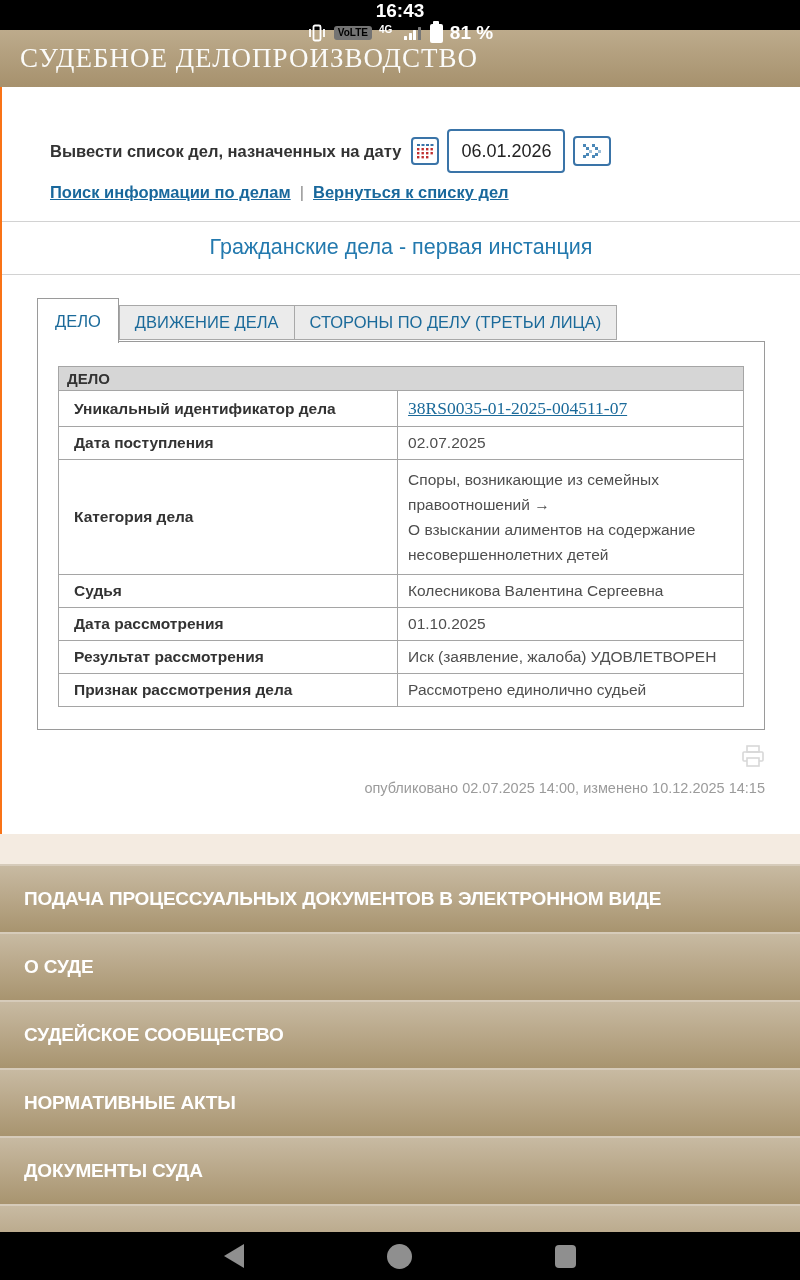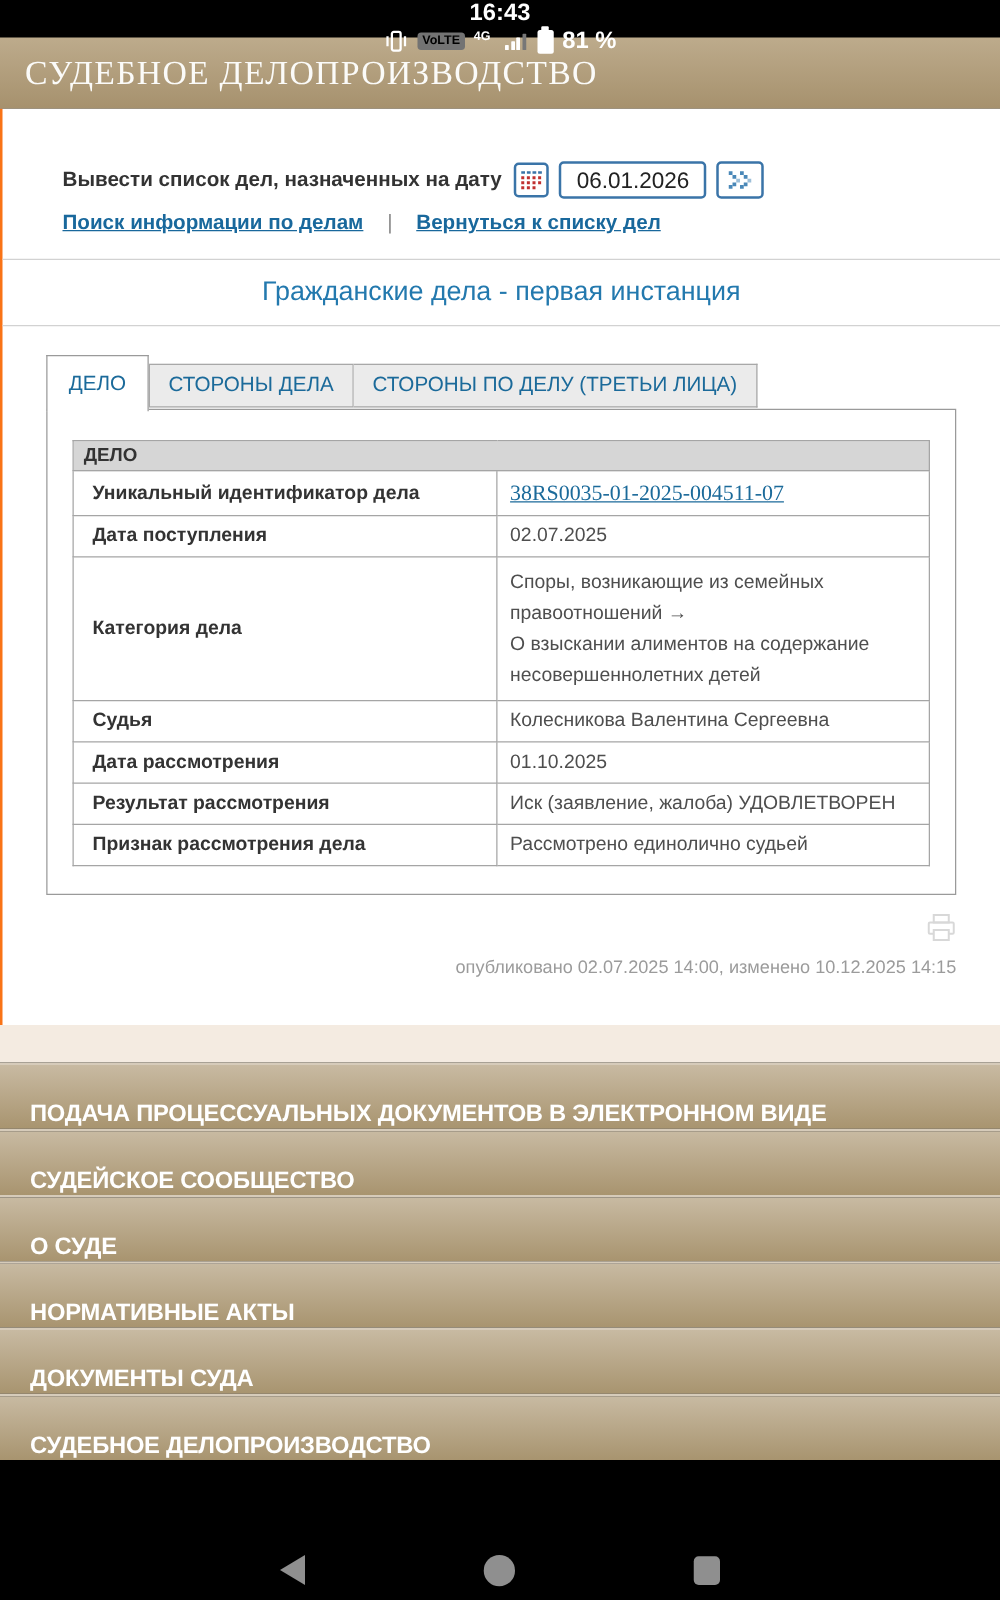--- a/index.html
+++ b/index.html
@@ -39,26 +39,26 @@
   .content { background: #fff; padding: 42px 0 38px; border-left: 2px solid #f97316; }
 
   .date-row { display: flex; align-items: center; margin-left: 48px; gap: 8px; }
   .date-label { font-size: 16.5px; font-weight: 700; color: #333; margin-right: 2px; }
   .cal-btn, .go-btn {
     background: #fff; border: 2px solid #3a74a8; border-radius: 4px;
     display: inline-flex; align-items: center; justify-content: center; cursor: pointer;
   }
   .cal-btn { width: 28px; height: 28px; }
   .date-input {
-    width: 118px; height: 30px; border: 2px solid #3a74a8; border-radius: 4px;
+    width: 118px; height: 44px; border: 2px solid #3a74a8; border-radius: 4px;
     font-size: 18px; color: #222; text-align: center; font-family: inherit; padding: 0 4px;
   }
   .go-btn { width: 38px; height: 30px; }
 
-  .links-row { margin: 10px 0 0 48px; font-size: 16.5px; font-weight: 700; display: flex; gap: 19px; align-items: center; }
+  .links-row { margin: 10px 0 0 48px; font-size: 16.5px; font-weight: 700; display: flex; gap: 9px; align-items: center; }
   .links-row a { color: #19689c; text-decoration: underline; }
   .links-sep { color: #8c8c8c; font-weight: 400; }
 
   .hr { border: none; border-top: 1px solid #d2d2d2; margin: 0; }
   .hr-top { margin-top: 19px; }
 
   .section-title { text-align: center; color: #2379ae; font-size: 21.5px; padding: 13px 0 14px; font-weight: 400; }
   .case-number { text-align: center; color: #1a1a1a; font-size: 17.5px; font-weight: 700; margin-top: 29px; }
 
   
@@ -89,21 +89,21 @@
     font-family: "Liberation Serif", "DejaVu Serif", serif;
     font-size: 17.5px; color: #1b6a9a; text-decoration: underline;
   }
 
   .print-row { display: flex; justify-content: flex-end; margin: 14px 35px 0; }
   .pub-row { text-align: right; color: #9b9b9b; font-size: 14.5px; margin: 12px 35px 0; }
 
   
   .pre-footer { height: 30px; background: #f4ebe1; }
   .menu-item {
-    height: 53px; display: flex; align-items: flex-end; padding-left: 24px;
+    height: 68px; display: flex; align-items: center; padding-left: 24px;
     background: linear-gradient(#c8baa2, #a8946f);
     border-top: 2px solid #d6cbba; cursor: pointer;
   }
   .menu-item span {
     color: #fff; font-weight: 700; font-size: 19px; letter-spacing: -0.2px;
   }
 
   
   .nav-bar {
     position: absolute; bottom: 0; left: 0; width: 800px; height: 48px; background: #000;
@@ -198,21 +198,21 @@
   <hr class="hr hr-top">
   <div class="section-title">Гражданские дела - первая инстанция</div>
   <hr class="hr">
 
 
   <div class="tabs">
     <div class="tab active">
       <span>ДЕЛО</span>
     </div>
     <div class="tab inactive first-inactive">
-      <span>СТОРОНЫ ДЕЛА</span>
+      <span>ДВИЖЕНИЕ ДЕЛА</span>
     </div>
     <div class="tab inactive">
       <span>СТОРОНЫ ПО ДЕЛУ (ТРЕТЬИ ЛИЦА)</span>
     </div>
   </div>
 
   <div class="tab-panel">
     <table class="case-table">
       <tbody>
           <tr>
@@ -265,24 +265,24 @@
   <div class="pub-row">опубликовано 02.07.2025 14:00, изменено 10.12.2025 14:15</div>
 </div>
 
 <div class="pre-footer"></div>
 
 <div>
   <div class="menu-item">
     <span>ПОДАЧА ПРОЦЕССУАЛЬНЫХ ДОКУМЕНТОВ В ЭЛЕКТРОННОМ ВИДЕ</span>
   </div>
   <div class="menu-item">
+    <span>О СУДЕ</span>
+  </div>
+  <div class="menu-item">
     <span>СУДЕЙСКОЕ СООБЩЕСТВО</span>
-  </div>
-  <div class="menu-item">
-    <span>О СУДЕ</span>
   </div>
   <div class="menu-item">
     <span>НОРМАТИВНЫЕ АКТЫ</span>
   </div>
   <div class="menu-item">
     <span>ДОКУМЕНТЫ СУДА</span>
   </div>
   <div class="menu-item">
     <span>СУДЕБНОЕ ДЕЛОПРОИЗВОДСТВО</span>
   </div>

